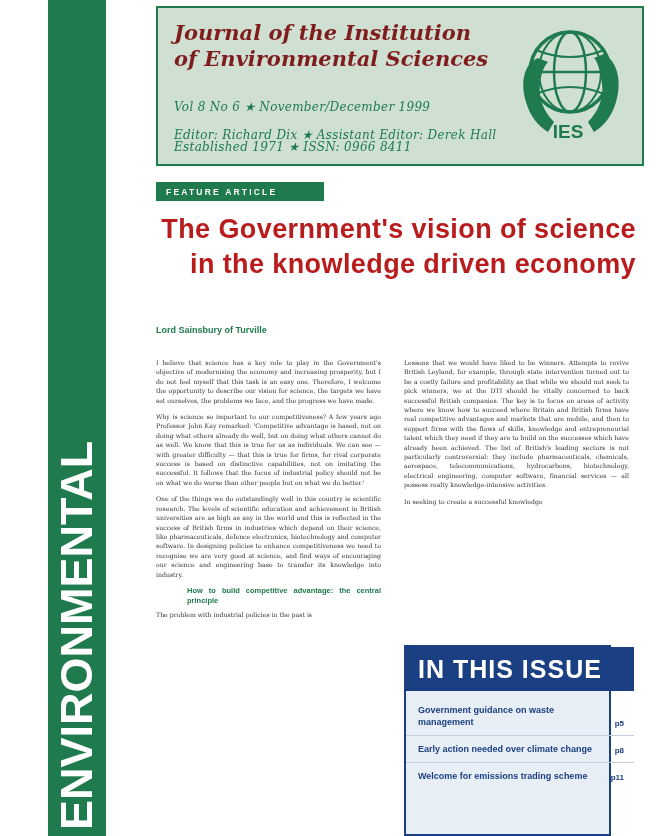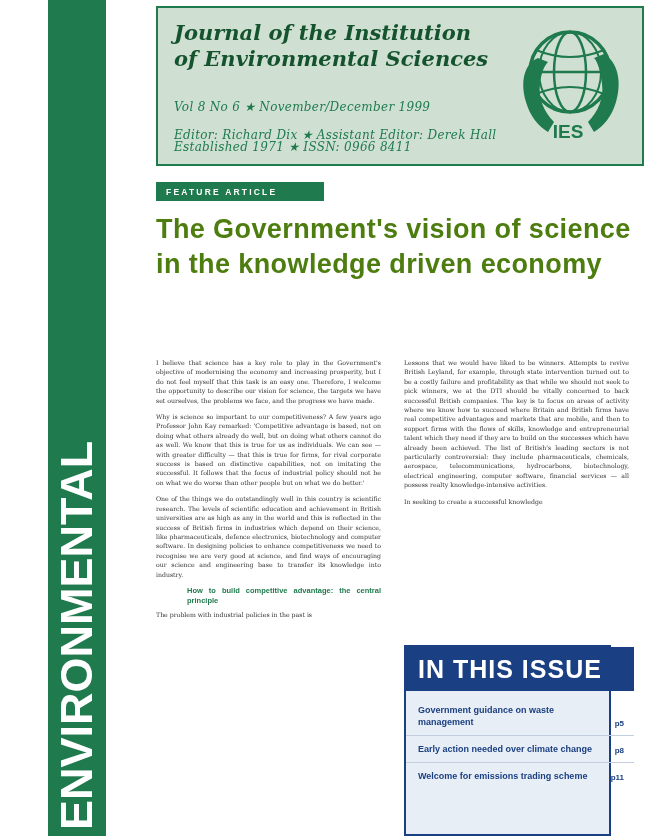--- a/index.html
+++ b/index.html
@@ -93,21 +93,21 @@
     height: 160px;
     background: #cfe0d3;
     border: 2px solid #1f7a4d;
     box-sizing: border-box;
   }
   .mast-title {
     position: absolute;
     left: 16px;
     top: 12px;
     width: 320px;
-    color: #14532d;
+    color: #7f1d1d;
     font-family: "DejaVu Serif", serif;
     font-style: italic;
     font-weight: bold;
     font-size: 21px;
     line-height: 26px;
   }
   .mast-line {
     position: absolute;
     left: 16px;
     width: 330px;
@@ -148,25 +148,26 @@
     padding: 5px 0 0 10px;
     font-family: "Liberation Sans", sans-serif;
   }
 
   
   .headline {
     position: absolute;
     left: 156px;
     top: 212px;
     width: 480px;
-    color: #4d7c0f;
+    color: #b91c1c;
     font-size: 27px;
     font-weight: bold;
     line-height: 35px;
     letter-spacing: 0.4px;
+    text-align: right;
   }
   .byline {
     position: absolute;
     left: 156px;
     top: 325px;
     width: 300px;
     color: #1f7a4d;
     font-size: 9px;
     font-weight: bold;
   }
@@ -285,20 +286,21 @@
       <path d="M96 34 C110 42 114 62 108 82 C104 96 96 106 86 112 L80 102 C90 92 96 78 94 64 C93 54 90 42 86 38 Z" fill="#1f7a4d"></path>
       <text x="60" y="118" text-anchor="middle" font-family="Liberation Sans, sans-serif" font-size="19" font-weight="bold" fill="#1f7a4d">IES</text>
     </svg>
   </div>
 
   <div class="feature-band">
     <span>FEATURE ARTICLE</span>
   </div>
 
   <div class="headline">The Government's vision of science in the knowledge driven economy</div>
+  <div class="byline">Lord Sainsbury of Turville</div>
 
   <div class="col col-left">
     <p>I believe that science has a key role to play in the Government's objective of modernising the economy and increasing prosperity, but I do not feel myself that this task is an easy one. Therefore, I welcome the opportunity to describe our vision for science, the targets we have set ourselves, the problems we face, and the progress we have made.</p>
     <p>Why is science so important to our competitiveness? A few years ago Professor John Kay remarked: 'Competitive advantage is based, not on doing what others already do well, but on doing what others cannot do as well. We know that this is true for us as individuals. We can see — with greater difficulty — that this is true for firms, for rival corporate success is based on distinctive capabilities, not on imitating the successful. It follows that the focus of industrial policy should not be on what we do worse than other people but on what we do better.'</p>
     <p>One of the things we do outstandingly well in this country is scientific research. The levels of scientific education and achievement in British universities are as high as any in the world and this is reflected in the success of British firms in industries which depend on their science, like pharmaceuticals, defence electronics, biotechnology and computer software. In designing policies to enhance competitiveness we need to recognise we are very good at science, and find ways of encouraging our science and engineering base to transfer its knowledge into industry.</p>
     <div class="subhead">How to build competitive advantage: the central principle</div>
     <p>The problem with industrial policies in the past is</p>
   </div>
 
   <div class="col col-right">

